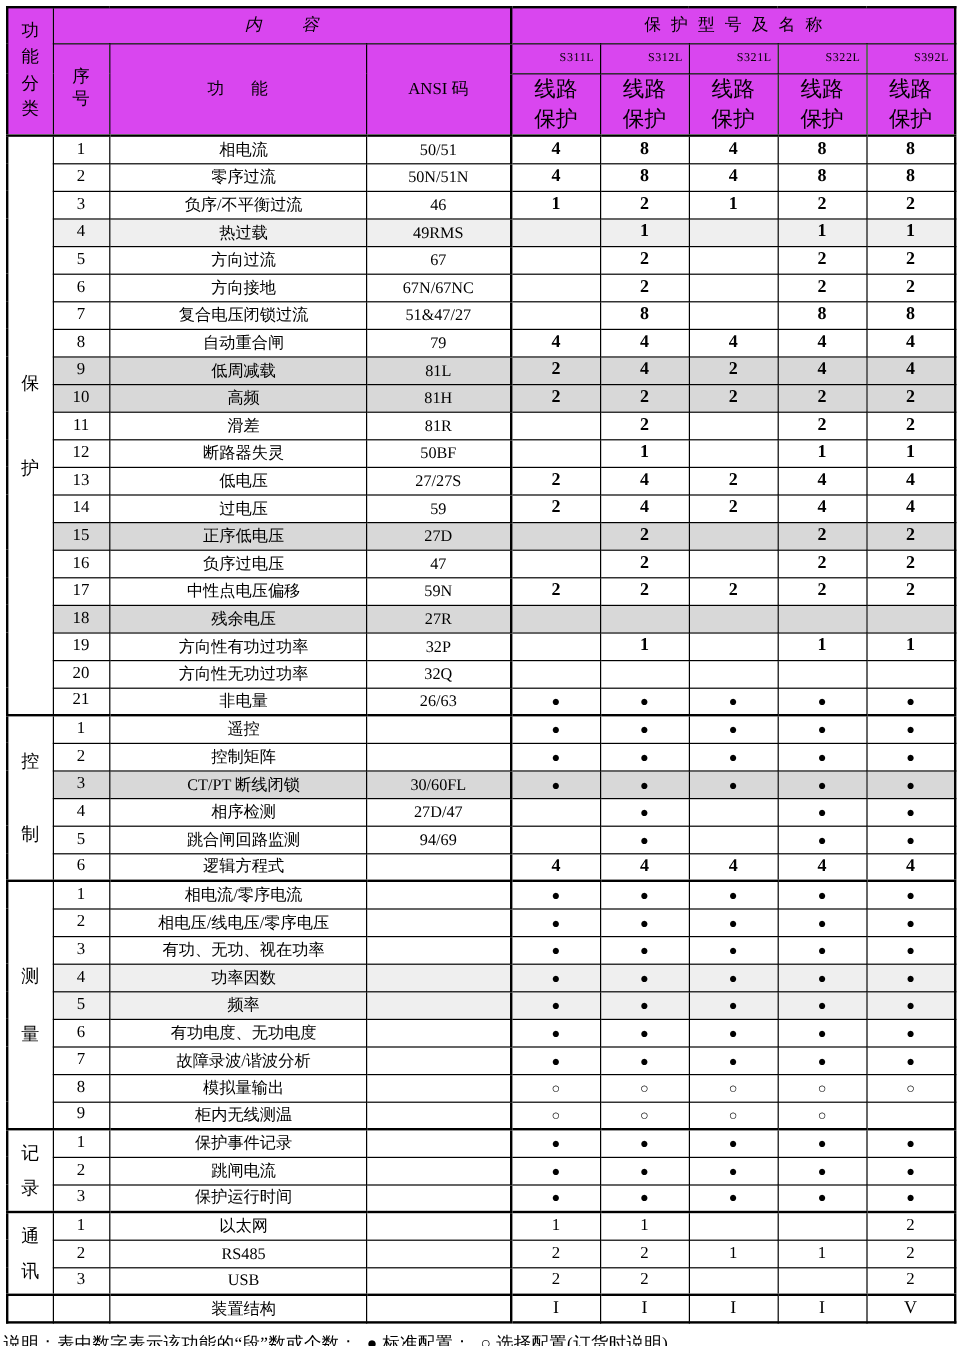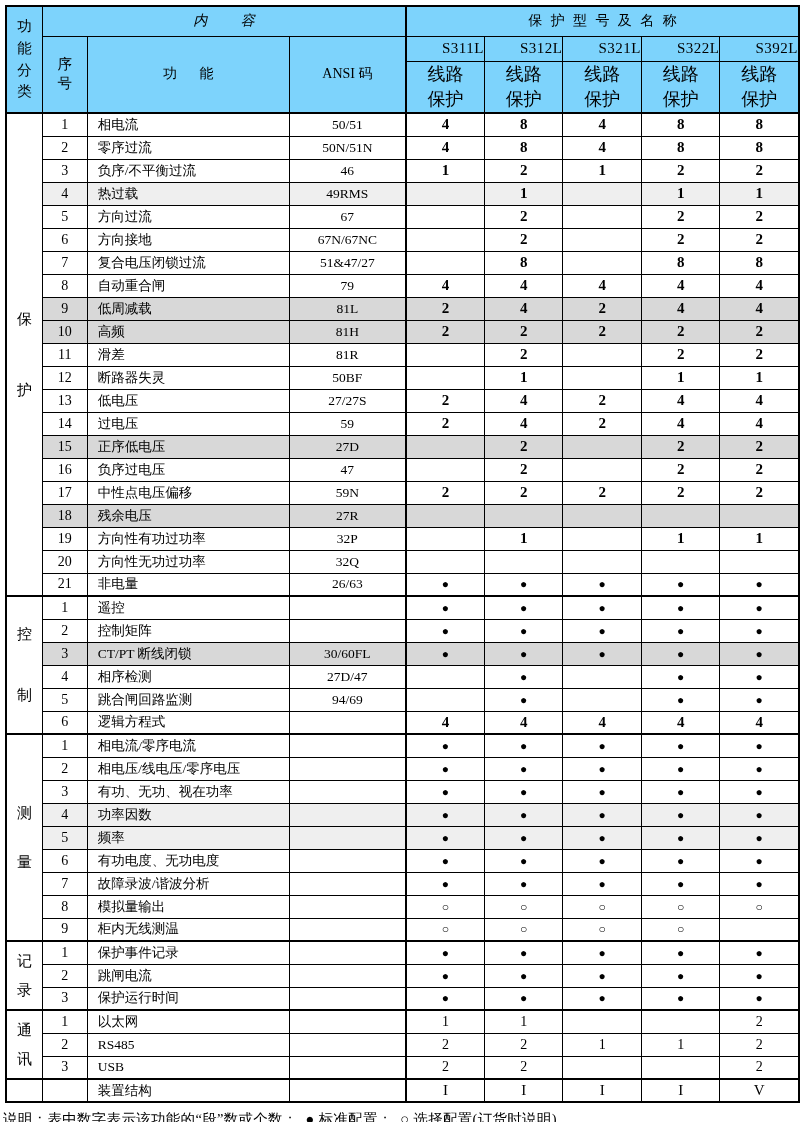--- a/index.html
+++ b/index.html
@@ -9,31 +9,31 @@
     -webkit-font-smoothing:antialiased;
   }
   table{
     border-collapse:collapse;table-layout:fixed;
     margin:5px 0 0 5px;border:2px solid #000;
   }
   th,td{
     border:1px solid #000;padding:0;text-align:center;
     font-weight:normal;font-size:14px;overflow:hidden;vertical-align:middle;
   }
-  thead th{background:#7dd3fc;}
+  thead th{background:#d946ef;}
   thead tr.h1{height:30px;}
   thead tr.h2{height:25px;}
   thead tr.h3{height:52px;}
-  thead th.model{font-size:15px;letter-spacing:.5px;padding-left:35px;}
+  thead th.model{font-size:10px;letter-spacing:.5px;padding-left:35px;}
   tbody tr{height:23px;}
   tr.shade-dark td{background:#d8d8d8;}
   tr.shade-light td{background:#efefef;}
   tr.sec-top td{border-top:2px solid #000;}
   .vsep{border-left:2px solid #000 !important;font-family:Liberation Serif, serif;}
-  .func-cell{text-align:left;padding-left:10px;font-size:13.5px;}
+  .func-cell{text-align:center;padding-left:10px;font-size:13.5px;}
   .ansi-cell{font-size:13.5px;}
   .seq-cell{font-size:14px;}
   .val-cell{font-size:14px;}
   .val-cell.b{font-weight:bold;font-size:15px;}
   .val-cell.dot{font-size:12px;line-height:1;}
   .val-cell.roman{font-size:15px;}
   
   .vstack{width:1em;margin:0 auto;word-break:break-all;line-height:1.5;font-size:14.5px;}
   .vstack.two{line-height:1.35;}
   .w2{width:2em;margin:0 auto;word-break:break-all;line-height:1.35;font-size:18px;}

